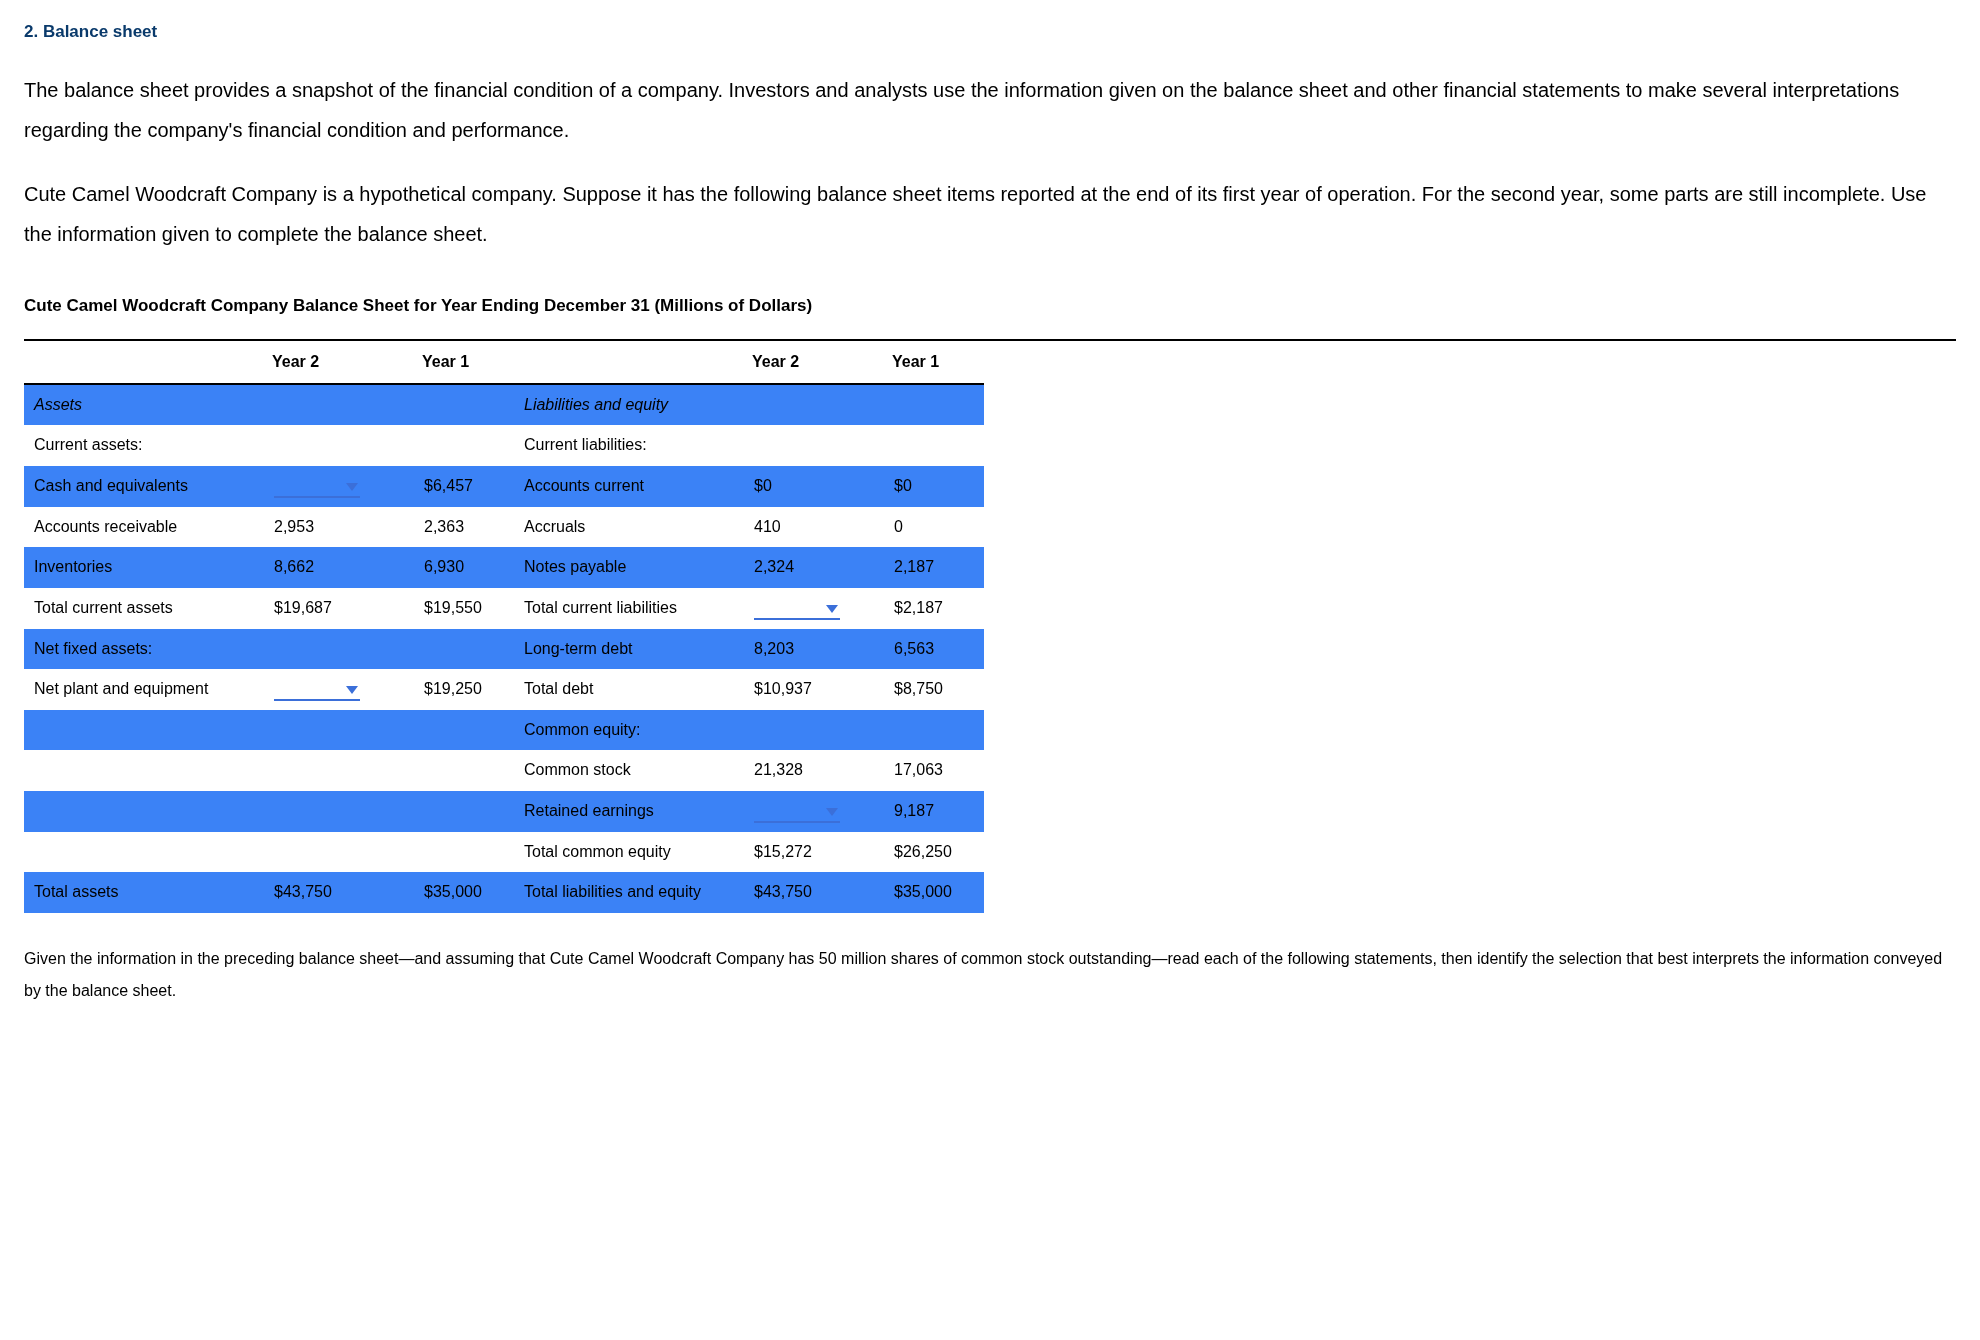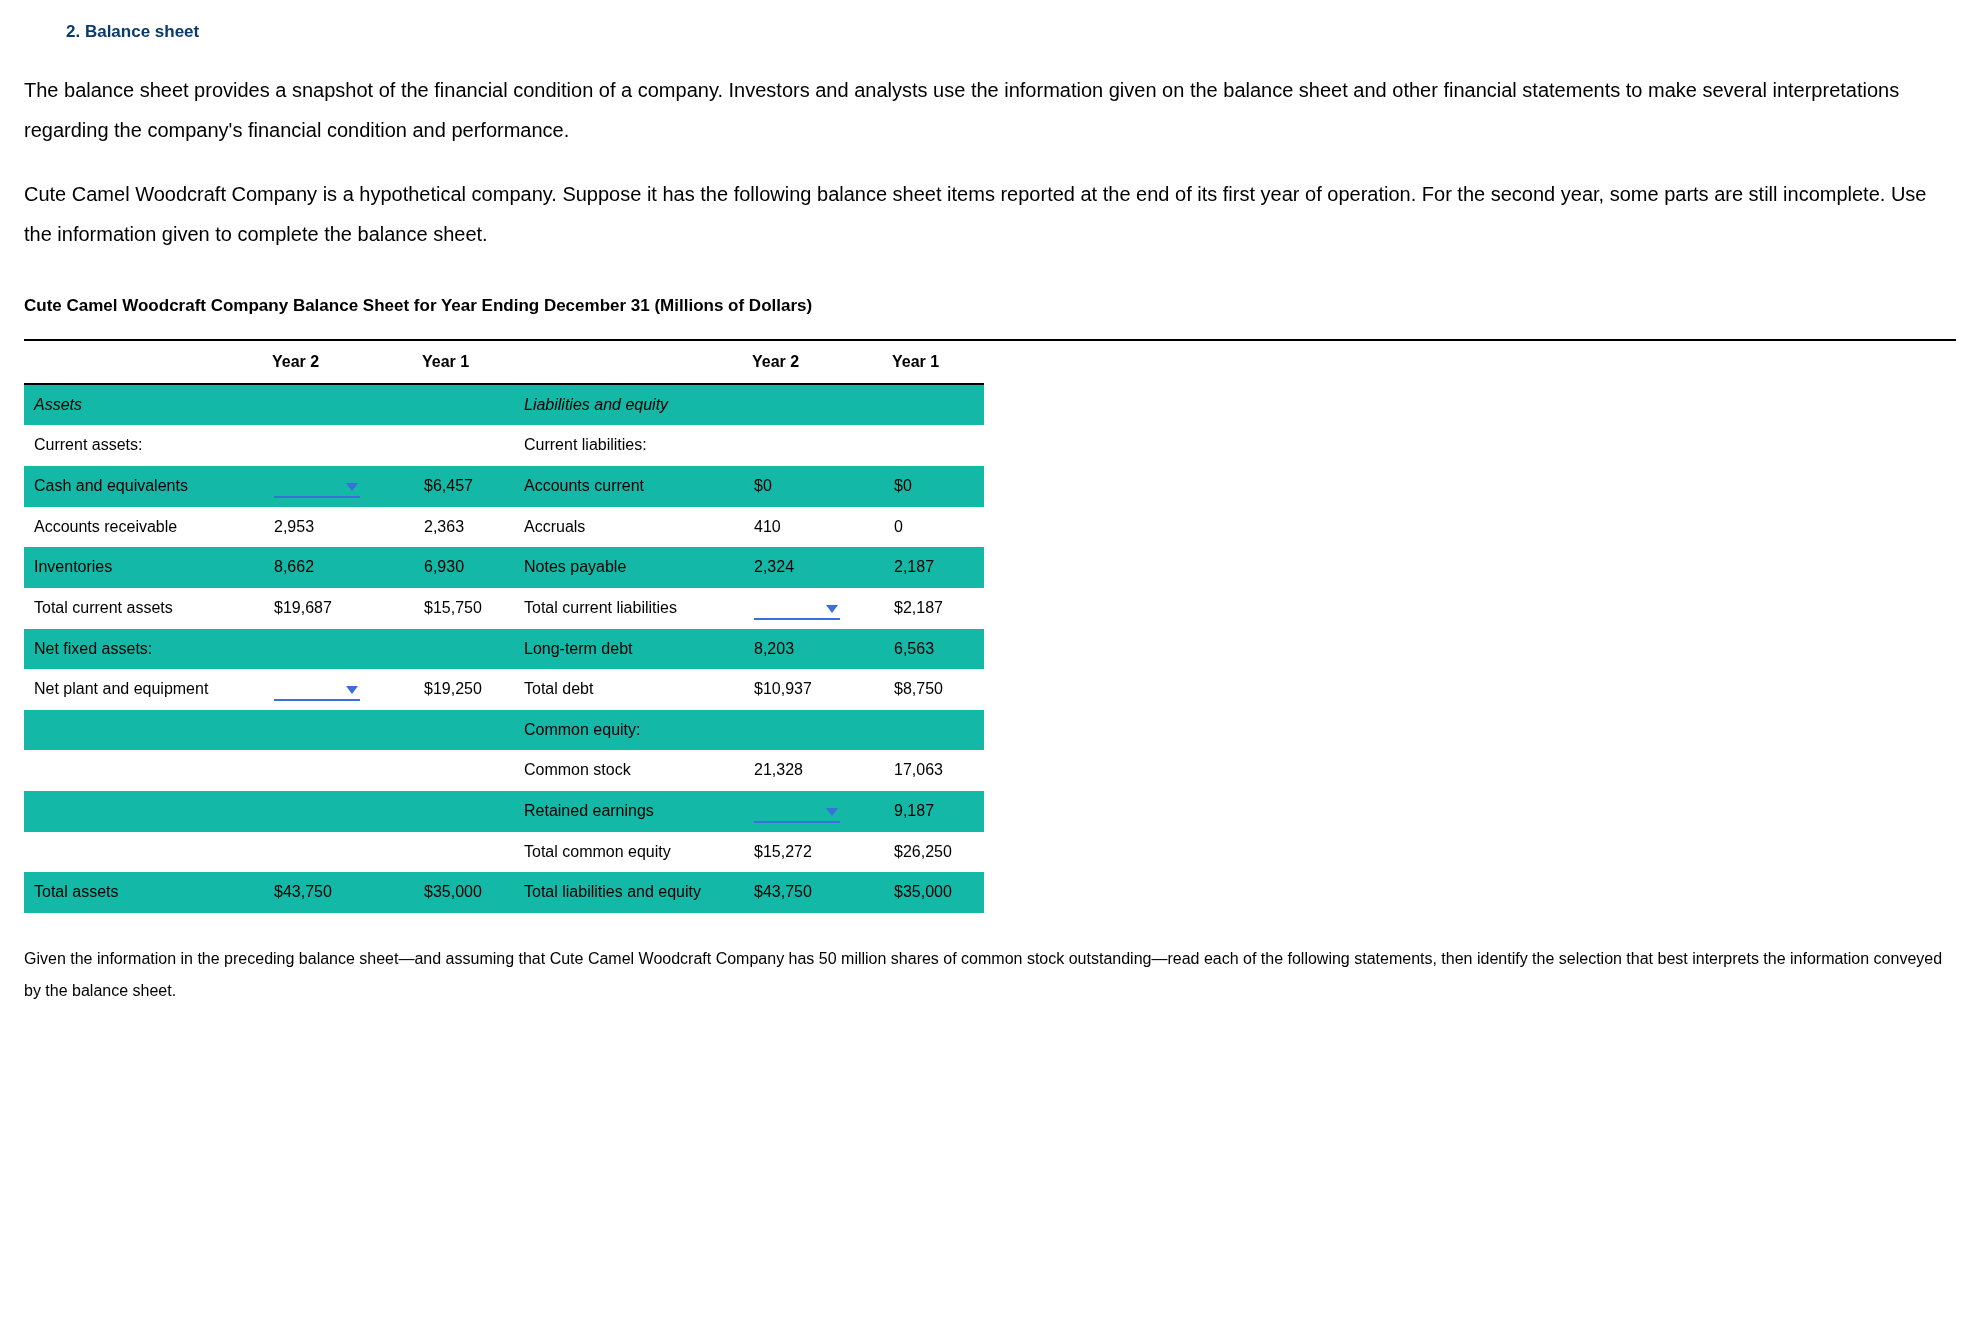--- a/index.html
+++ b/index.html
@@ -9,21 +9,20 @@
     color: #000;
     background: #fff;
     padding: 20px 24px;
     line-height: 1.4;
   }
   .heading {
     color: #0a3a6b;
     font-weight: bold;
     font-size: 17px;
     margin-bottom: 26px;
-    margin-left: 42px;
   }
   .para {
     color: #000;
     font-size: 20px;
     line-height: 2.0;
     margin-bottom: 24px;
   }
   .table-wrap {
     margin-top: 40px;
     margin-bottom: 30px;
@@ -32,21 +31,21 @@
     font-weight: bold;
     font-size: 17px;
     border-bottom: 2px solid #000;
     padding-bottom: 21px;
     margin-bottom: 0;
   }
   table {
     border-collapse: collapse;
     width: 960px;
   }
-  tr.stripe { background: #14b8a6; }
+  tr.stripe { background: #3b82f6; }
   tr.header-row td {
     font-weight: bold;
     border-bottom: 2px solid #000;
     padding: 10px 8px;
     margin-top: 40px;
   }
   td {
     padding: 9px 10px;
     font-size: 16px;
     vertical-align: middle;
@@ -148,21 +147,21 @@
       <td>8,662</td>
       <td>6,930</td>
       <td>Notes payable</td>
       <td>2,324</td>
       <td>2,187</td>
     </tr>
 
     <tr>
       <td>Total current assets</td>
       <td>$19,687</td>
-      <td>$15,750</td>
+      <td>$19,550</td>
       <td>Total current liabilities</td>
       <td>
         <span class="dropdown">
           <span class="dropdown-caret"></span>
         </span>
       </td>
       <td>$2,187</td>
     </tr>
 
     <tr class="stripe">

